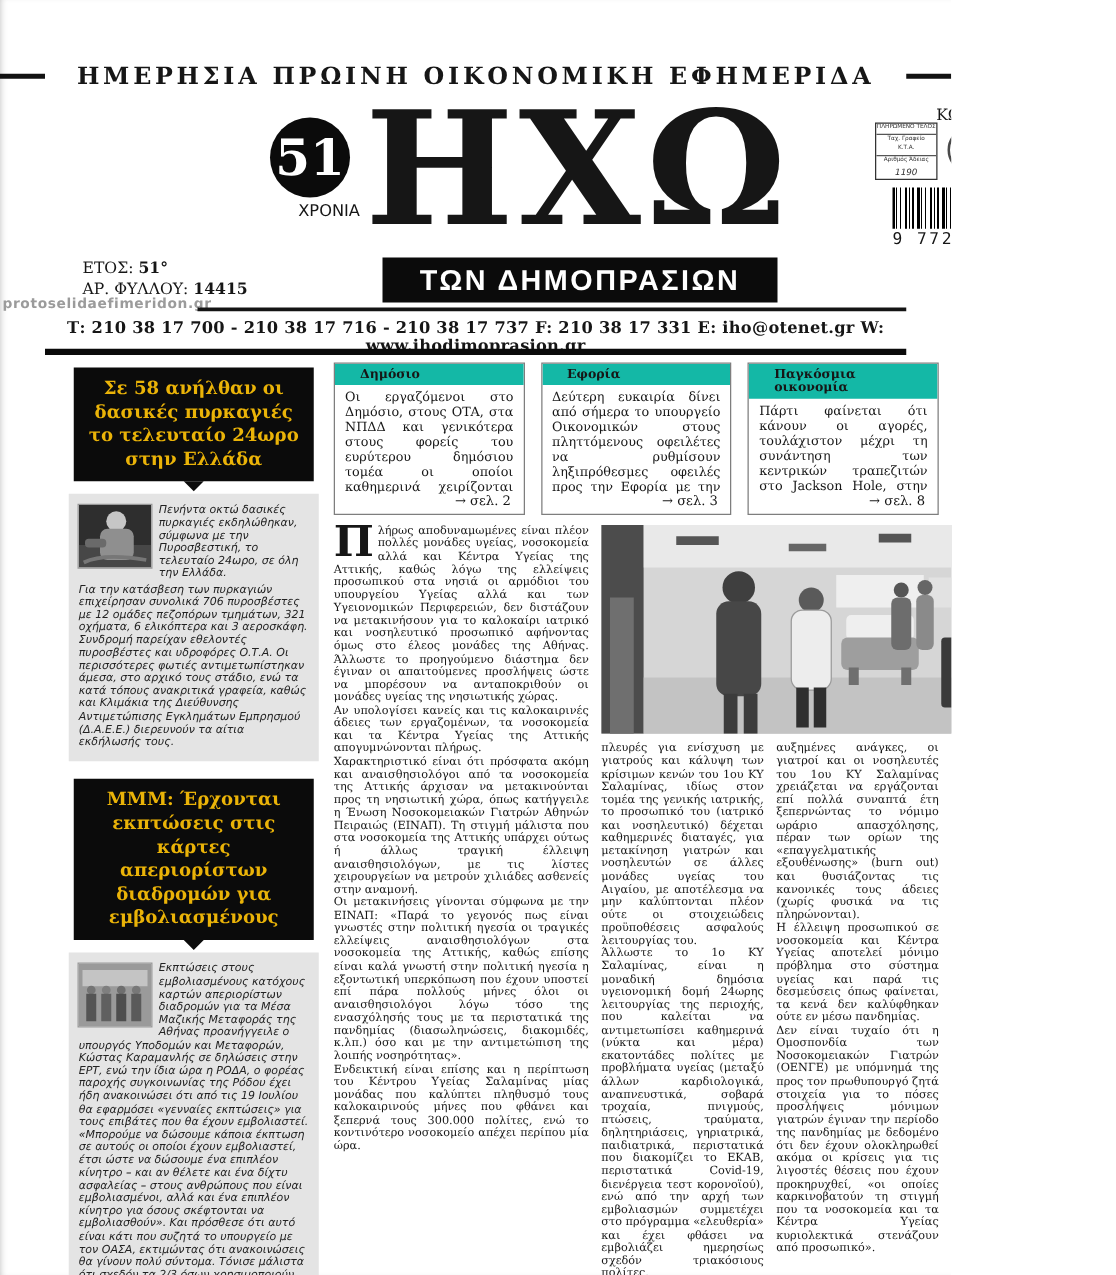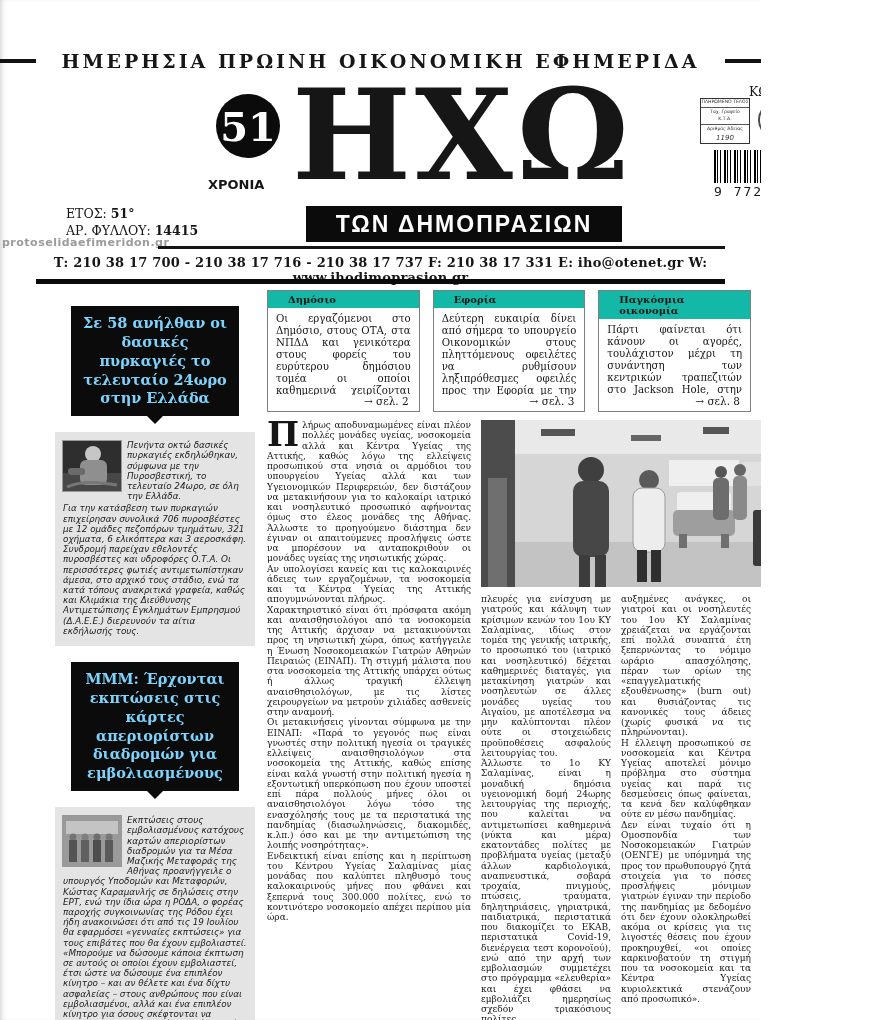--- a/index.html
+++ b/index.html
@@ -14,22 +14,22 @@
   .day{font-size:14px;letter-spacing:2px;}
   .date-num{font-size:28px;font-weight:bold;margin-top:9px;}
   .month-year{font-size:13.5px;font-weight:bold;margin-top:4px;}
   .etos-block{position:absolute;left:66px;top:206px;font-size:12.5px;line-height:1.35;}
   .etos-block b{font-weight:bold;}
   .watermark{position:absolute;left:2px;top:236px;font-family:"DejaVu Sans",sans-serif;
              font-size:11px;font-weight:bold;color:#9b9b9b;letter-spacing:.5px;}
   .circle51{position:absolute;left:216px;top:94px;width:64px;height:64px;border-radius:50%;
             background:#0b0b0b;color:#fff;display:flex;align-items:center;justify-content:center;
             font-size:40px;font-weight:bold;}
-  .chronia{position:absolute;left:208px;top:177px;width:80px;text-align:left;
-           font-family:"DejaVu Sans",sans-serif;font-size:13px;font-weight:700;}
+  .chronia{position:absolute;left:208px;top:162px;width:80px;text-align:right;
+           font-family:"DejaVu Sans",sans-serif;font-size:13px;font-weight:400;}
   .big-title{position:absolute;left:292px;top:76px;font-size:126px;line-height:.95;
              font-weight:900;letter-spacing:4px;}
   .sub-box{position:absolute;left:306px;top:206px;width:316px;height:36px;background:#0b0b0b;
            color:#fff;display:flex;align-items:center;justify-content:center;
            font-family:"Liberation Sans",sans-serif;font-weight:bold;font-size:23px;letter-spacing:2px;}
   .kodikos{position:absolute;left:742px;top:84px;width:112px;text-align:right;font-size:12.5px;}
   .kodikos b{font-weight:bold;}
   .stamps-row{position:absolute;left:700px;top:98px;display:flex;gap:8px;align-items:flex-start;}
   .paid-box{width:48px;height:44px;border:1.5px solid #333;font-size:4.6px;text-align:center;
             font-family:"DejaVu Sans",sans-serif;color:#333;line-height:1.5;overflow:hidden;}
@@ -51,21 +51,21 @@
   .addon-bars{height:25px;margin-top:1px;background:repeating-linear-gradient(90deg,#000 0,#000 2px,#fff 2px,#fff 4px);}
   .price{position:absolute;left:806px;top:208px;font-size:23px;}
   .rule-thin{position:absolute;left:158px;right:36px;top:246px;height:3px;background:#141414;}
   .contact{position:absolute;left:0;right:0;top:255px;text-align:center;font-size:13px;font-weight:bold;letter-spacing:.2px;}
   .rule-thick{position:absolute;left:36px;right:36px;top:279px;height:5px;background:#0a0a0a;}
   
   .content{display:flex;gap:12px;padding:2px 10px 0 55px;}
   
   .sidebar{width:200px;flex:0 0 200px;}
   .side-art{margin-bottom:14px;}
-  .side-title{position:relative;margin:16px;background:#0b0b0b;color:#7dd3fc;text-align:center;
+  .side-title{position:relative;margin:4px;background:#0b0b0b;color:#eab308;text-align:center;
               font-size:14.5px;line-height:1.3;font-weight:bold;padding:8px 6px;}
   .side-title::after{content:"";position:absolute;left:50%;bottom:-8px;margin-left:-8px;
                      border-left:8px solid transparent;border-right:8px solid transparent;border-top:8px solid #0b0b0b;}
   .side-body{background:#e4e4e4;margin-top:10px;padding:8px;font-family:"DejaVu Sans",sans-serif;
              font-size:8.8px;line-height:1.16;color:#222;}
   .side-body p{margin:0 0 2px 0;font-style:italic;}
   .side-photo{float:left;width:58px;height:50px;margin:1px 6px 2px 0;outline:1px solid #999;}
   
   .main{flex:1;min-width:0;}
   .teasers{display:flex;gap:13px;}

